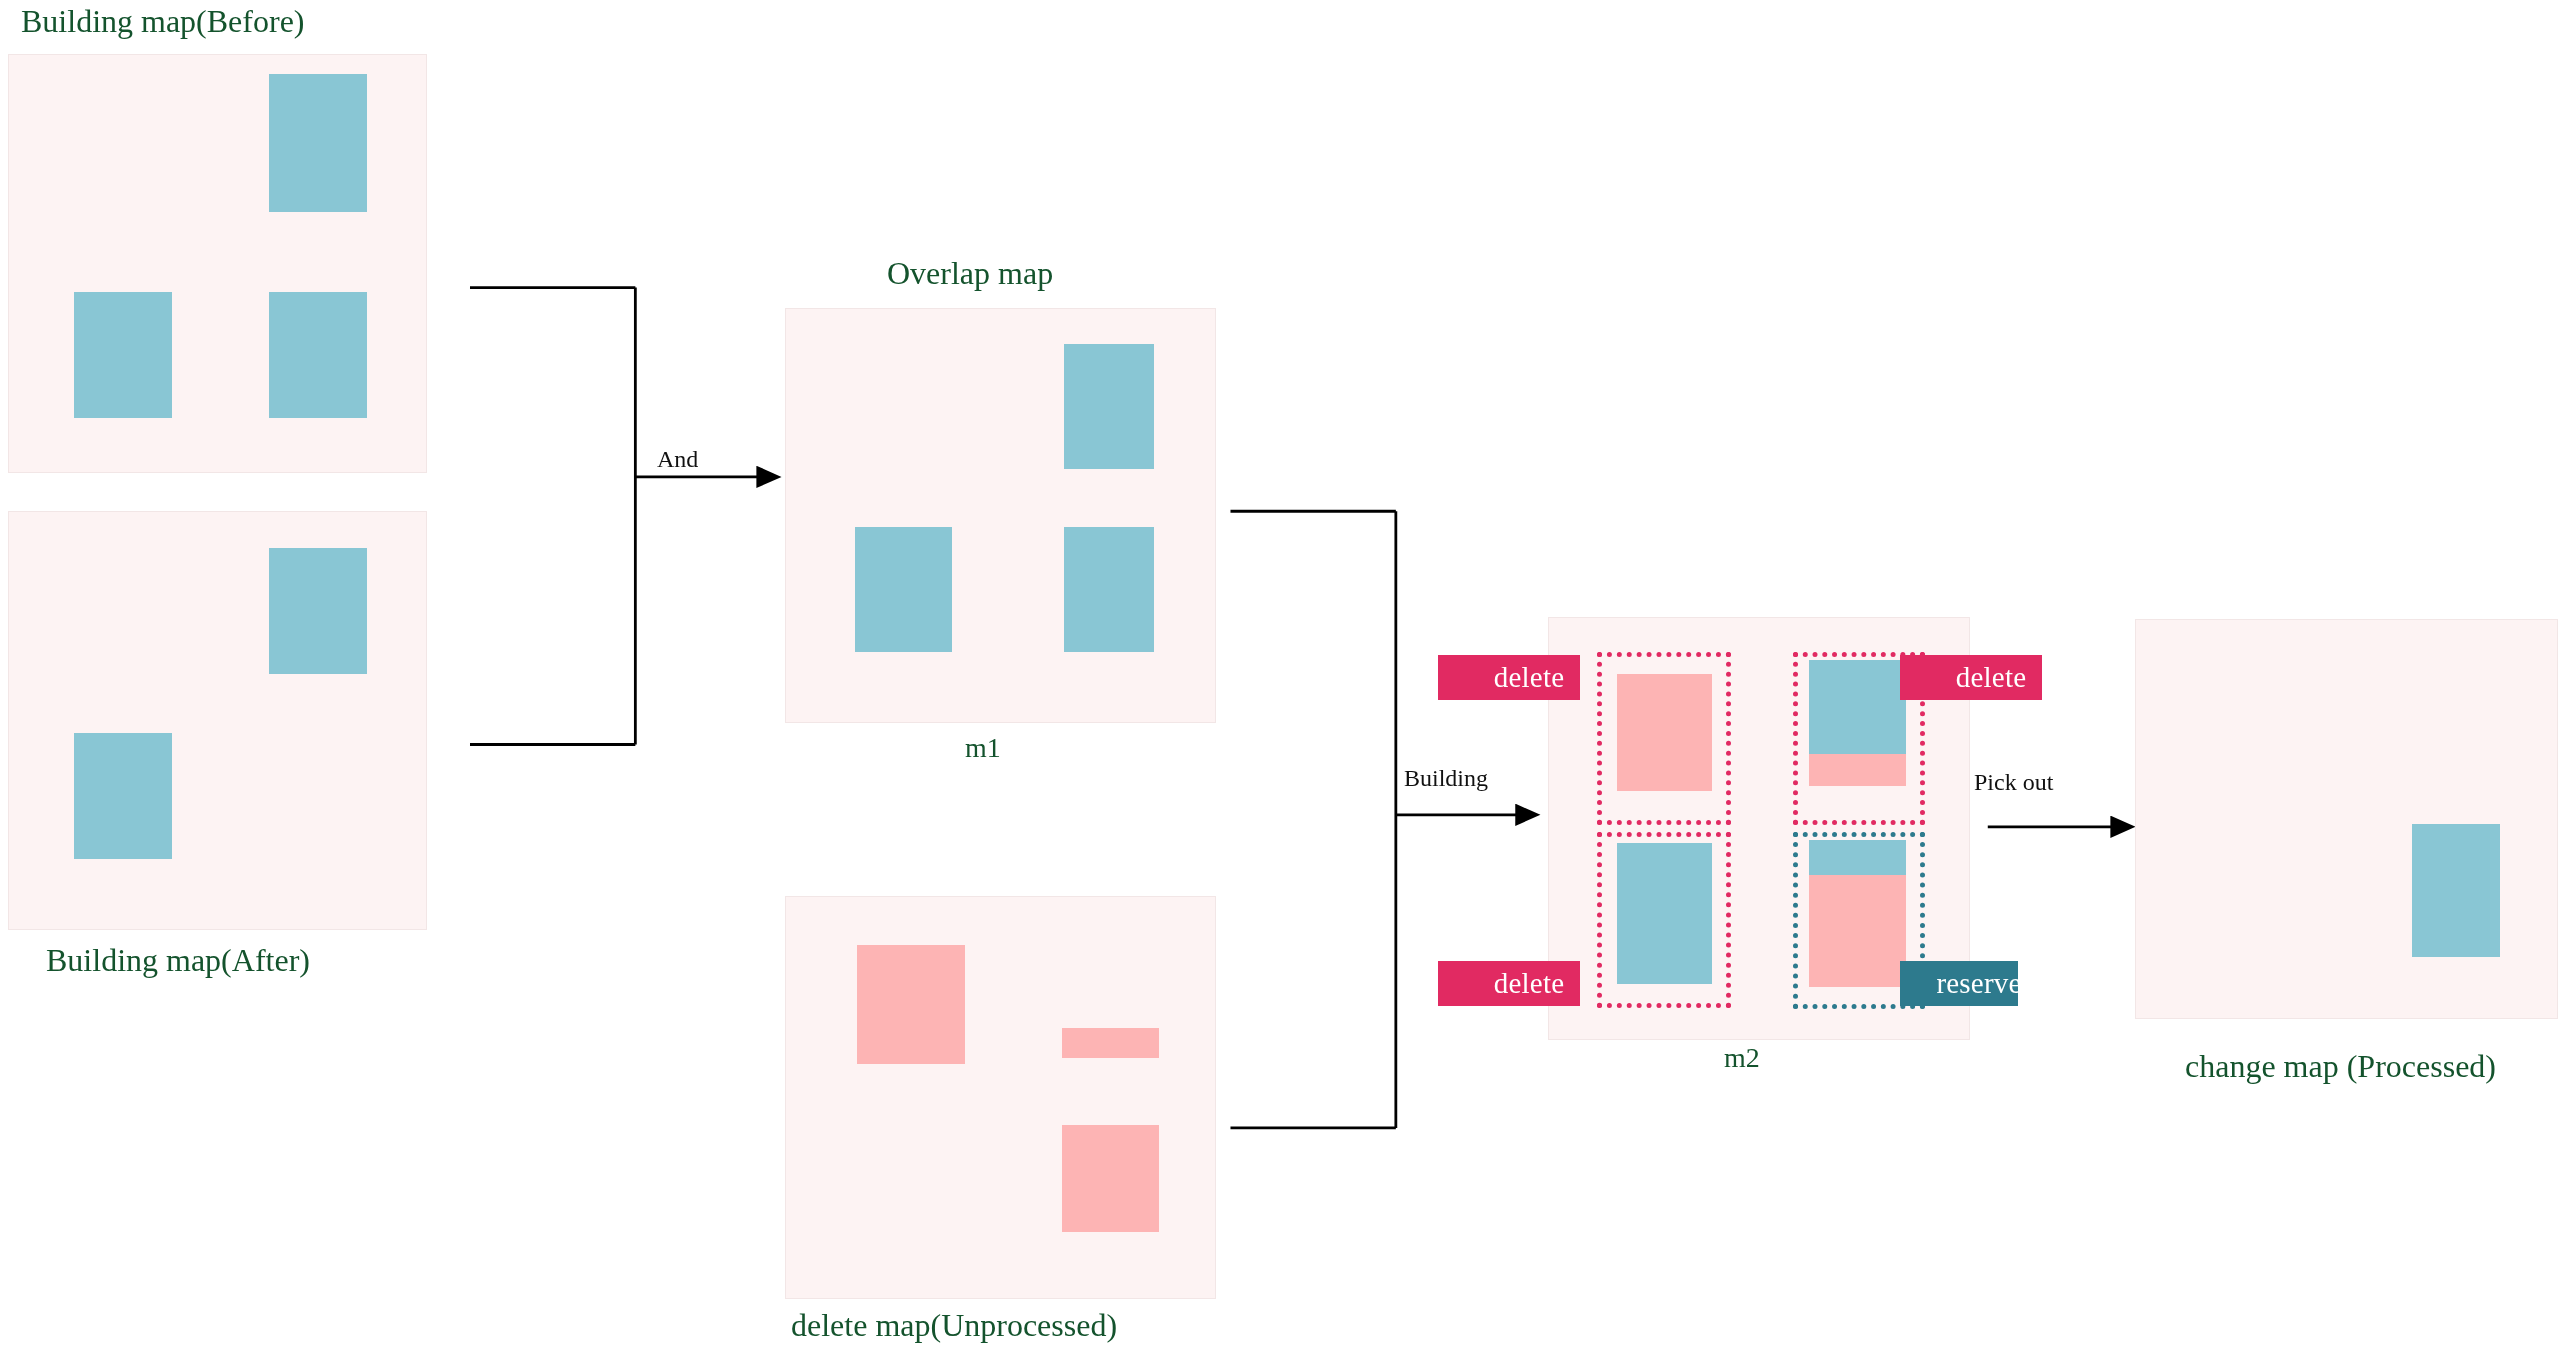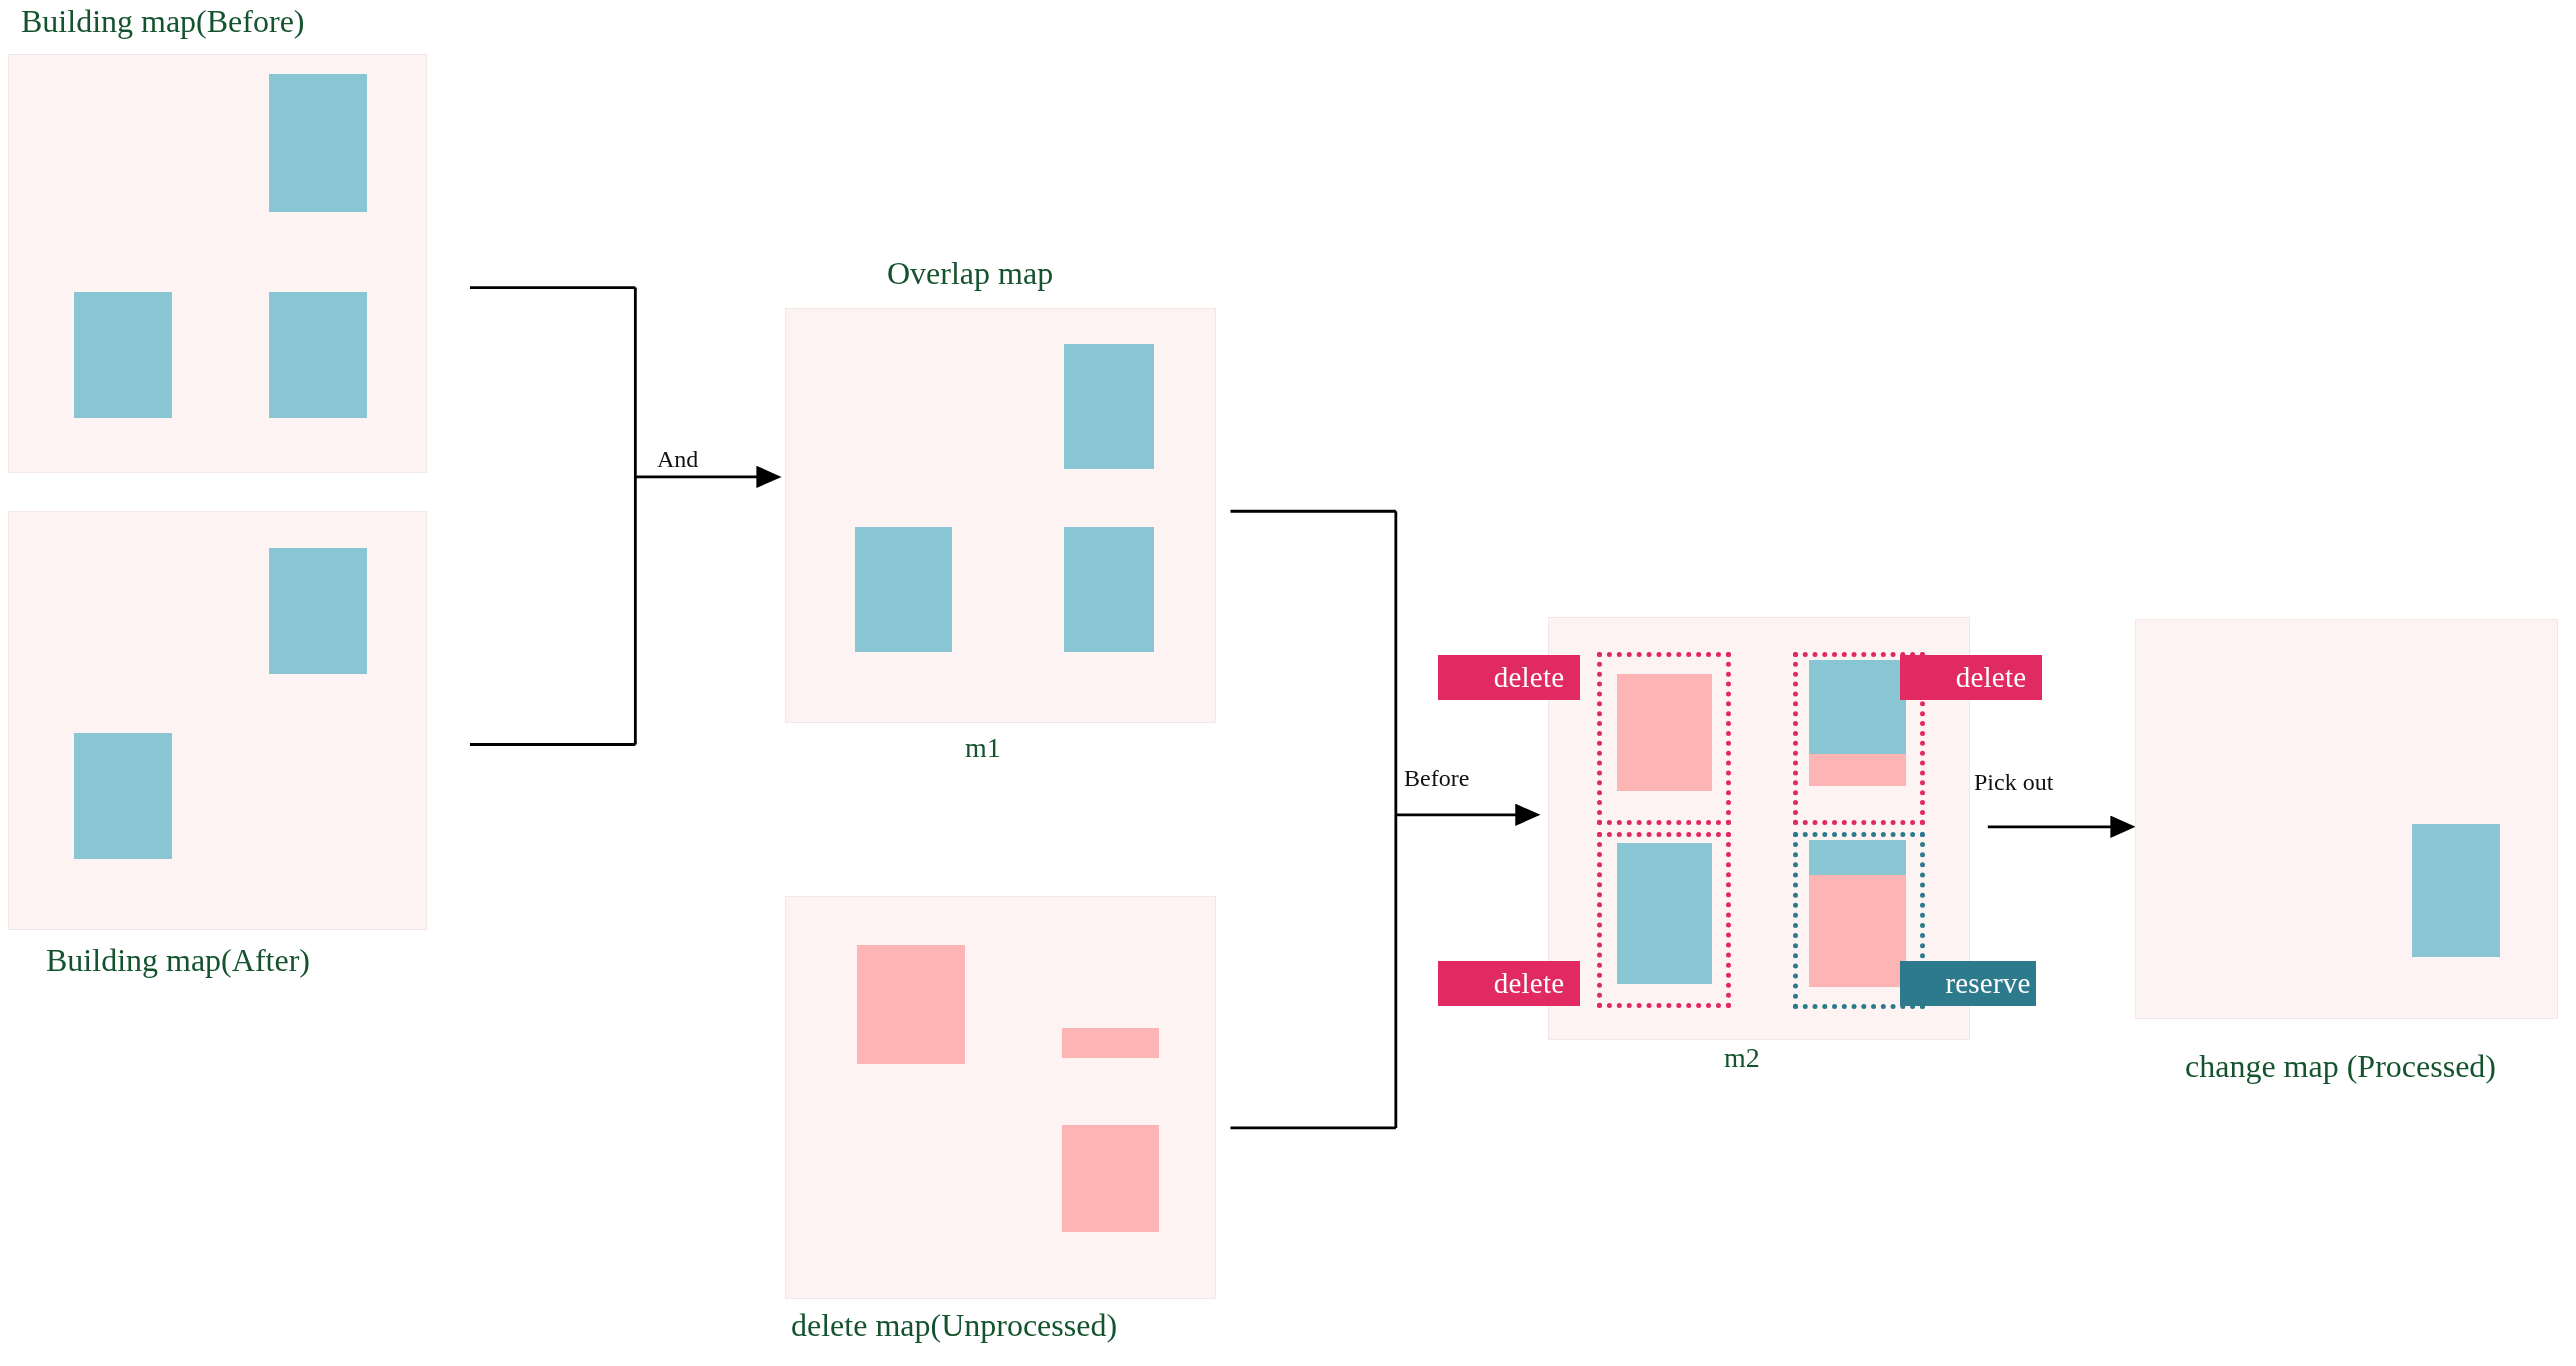--- a/index.html
+++ b/index.html
@@ -143,21 +143,21 @@
   <div class="caption big" style="left:965px; top:733px;">m1</div>
 
   <div class="panel" style="left:785px; top:896px; width:431px; height:403px;">
     <div class="blk pink" style="left:71px; top:48px; width:108px; height:119px;"></div>
     <div class="blk pink" style="left:276px; top:131px; width:97px; height:30px;"></div>
     <div class="blk pink" style="left:276px; top:228px; width:97px; height:107px;"></div>
   </div>
 
   <div class="caption" style="left:791px; top:1308px;">delete map(Unprocessed)</div>
 
-  <div class="flowlabel" style="left:1404px; top:765px;">Before</div>
+  <div class="flowlabel" style="left:1404px; top:765px;">Building</div>
 
   <div class="panel" style="left:1548px; top:617px; width:422px; height:423px;">
 
     <div class="dotbox red" style="left:48px; top:34px; width:134px; height:173px;"></div>
     <div class="blk pink" style="left:68px; top:56px; width:95px; height:117px;"></div>
 
     <div class="dotbox red" style="left:48px; top:214px; width:134px; height:176px;"></div>
     <div class="blk blue" style="left:68px; top:225px; width:95px; height:141px;"></div>
 
     <div class="dotbox red" style="left:244px; top:34px; width:132px; height:173px;"></div>
@@ -168,21 +168,21 @@
     <div class="blk blue" style="left:260px; top:222px; width:97px; height:35px;"></div>
     <div class="blk pink" style="left:260px; top:257px; width:97px; height:112px;"></div>
   </div>
 
   <div class="badge del" style="left:1438px; top:655px; width:142px; height:45px;">delete</div>
 
   <div class="badge del" style="left:1438px; top:961px; width:142px; height:45px;">delete</div>
 
   <div class="badge del" style="left:1900px; top:655px; width:142px; height:45px;">delete</div>
 
-  <div class="badge res" style="left:1900px; top:961px; width:136px; height:45px;text-align:right;">reserve</div>
+  <div class="badge res" style="left:1900px; top:961px; width:118px; height:45px;text-align:right;">reserve</div>
 
   <div class="caption big" style="left:1724px; top:1043px;">m2</div>
 
   <div class="flowlabel" style="left:1974px; top:769px;">Pick out</div>
 
   <div class="panel" style="left:2135px; top:619px; width:423px; height:400px;">
     <div class="blk blue" style="left:276px; top:204px; width:88px; height:133px;"></div>
   </div>
 
   <div class="caption" style="left:2185px; top:1049px;">change map (Processed)</div>

